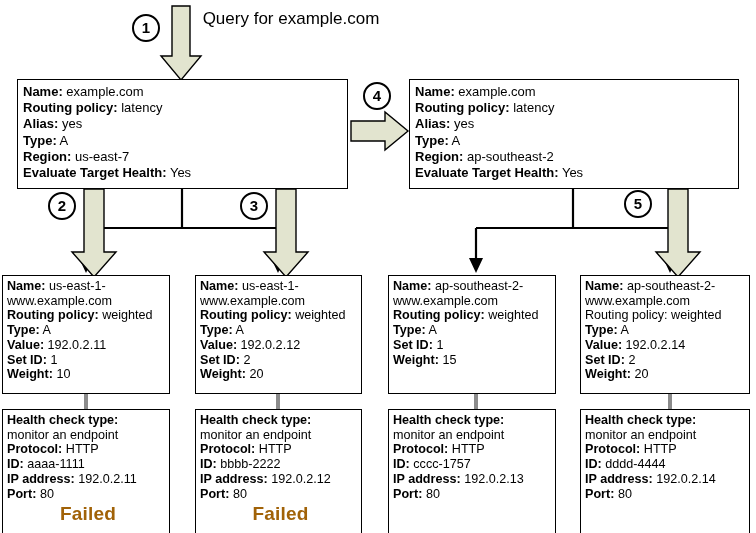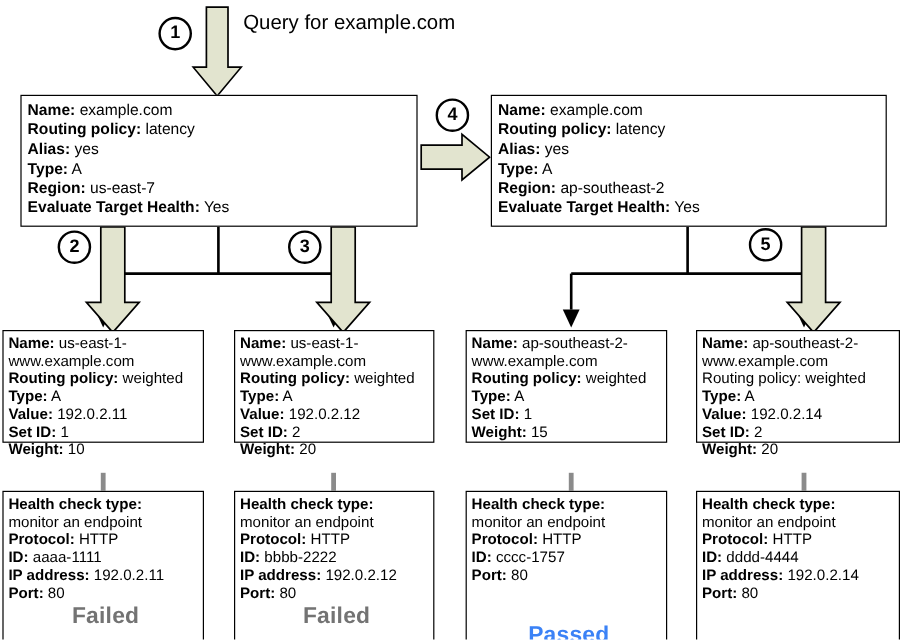--- a/index.html
+++ b/index.html
@@ -15,31 +15,31 @@
   b.k{font-weight:bold;}
   .nb b.k{font-weight:normal;}
 
   
   #rec-left{left:17px;top:79px;width:331px;height:110px;}
   #rec-right{left:409px;top:79px;width:330px;height:110px;}
   #rec-left .pad,#rec-right .pad{padding:4px 0 0 5px;}
   #rec-left .ln,#rec-right .ln{line-height:16.2px;font-size:13px;}
 
   
-  .colrec{height:94px;top:275px;}
+  .colrec{height:119px;top:275px;}
   .colhc{height:138px;top:409px;}
   .c1{left:2px;width:168px;}
   .c2{left:195px;width:167px;}
   .c3{left:388px;width:168px;}
   .c4{left:580px;width:170px;}
   .colrec .ln,.colhc .ln{line-height:14.7px;font-size:12.6px;}
 
   .verdict{display:block;text-align:center;font-weight:bold;font-size:19px;
            line-height:24px;margin-top:1px;letter-spacing:.2px;}
-  .v-fail{color:#737373;}
+  .v-fail{color:#a16207;}
   .v-pass{color:#3b82f6;margin-top:31px;}
 
   
   svg.layer{position:absolute;left:0;top:0;width:756px;height:533px;overflow:visible;}
 
   
   .step{position:absolute;width:28px;height:28px;border:2px solid #000;border-radius:50%;
         background:#fff;box-sizing:border-box;text-align:center;line-height:24px;
         font-size:15px;font-weight:bold;}
   #step1{left:132px;top:14px;}
@@ -202,20 +202,21 @@
       <span class="verdict v-fail">Failed</span>
     </div>
   </div>
 
   <div class="box colhc c3">
     <div class="pad">
       <span class="ln" style="font-weight:bold">Health check type:</span>
       <span class="ln"> monitor an endpoint</span>
       <span class="ln"><b class="k">Protocol:</b><span> HTTP</span></span>
       <span class="ln"><b class="k">ID:</b><span> cccc-1757</span></span>
+      <span class="ln"><b class="k">IP address:</b><span> 192.0.2.13</span></span>
       <span class="ln"><b class="k">Port:</b><span> 80</span></span>
       <span class="verdict v-pass">Passed</span>
     </div>
   </div>
 
   <div class="box colhc c4">
     <div class="pad">
       <span class="ln" style="font-weight:bold">Health check type:</span>
       <span class="ln"> monitor an endpoint</span>
       <span class="ln"><b class="k">Protocol:</b><span> HTTP</span></span>

